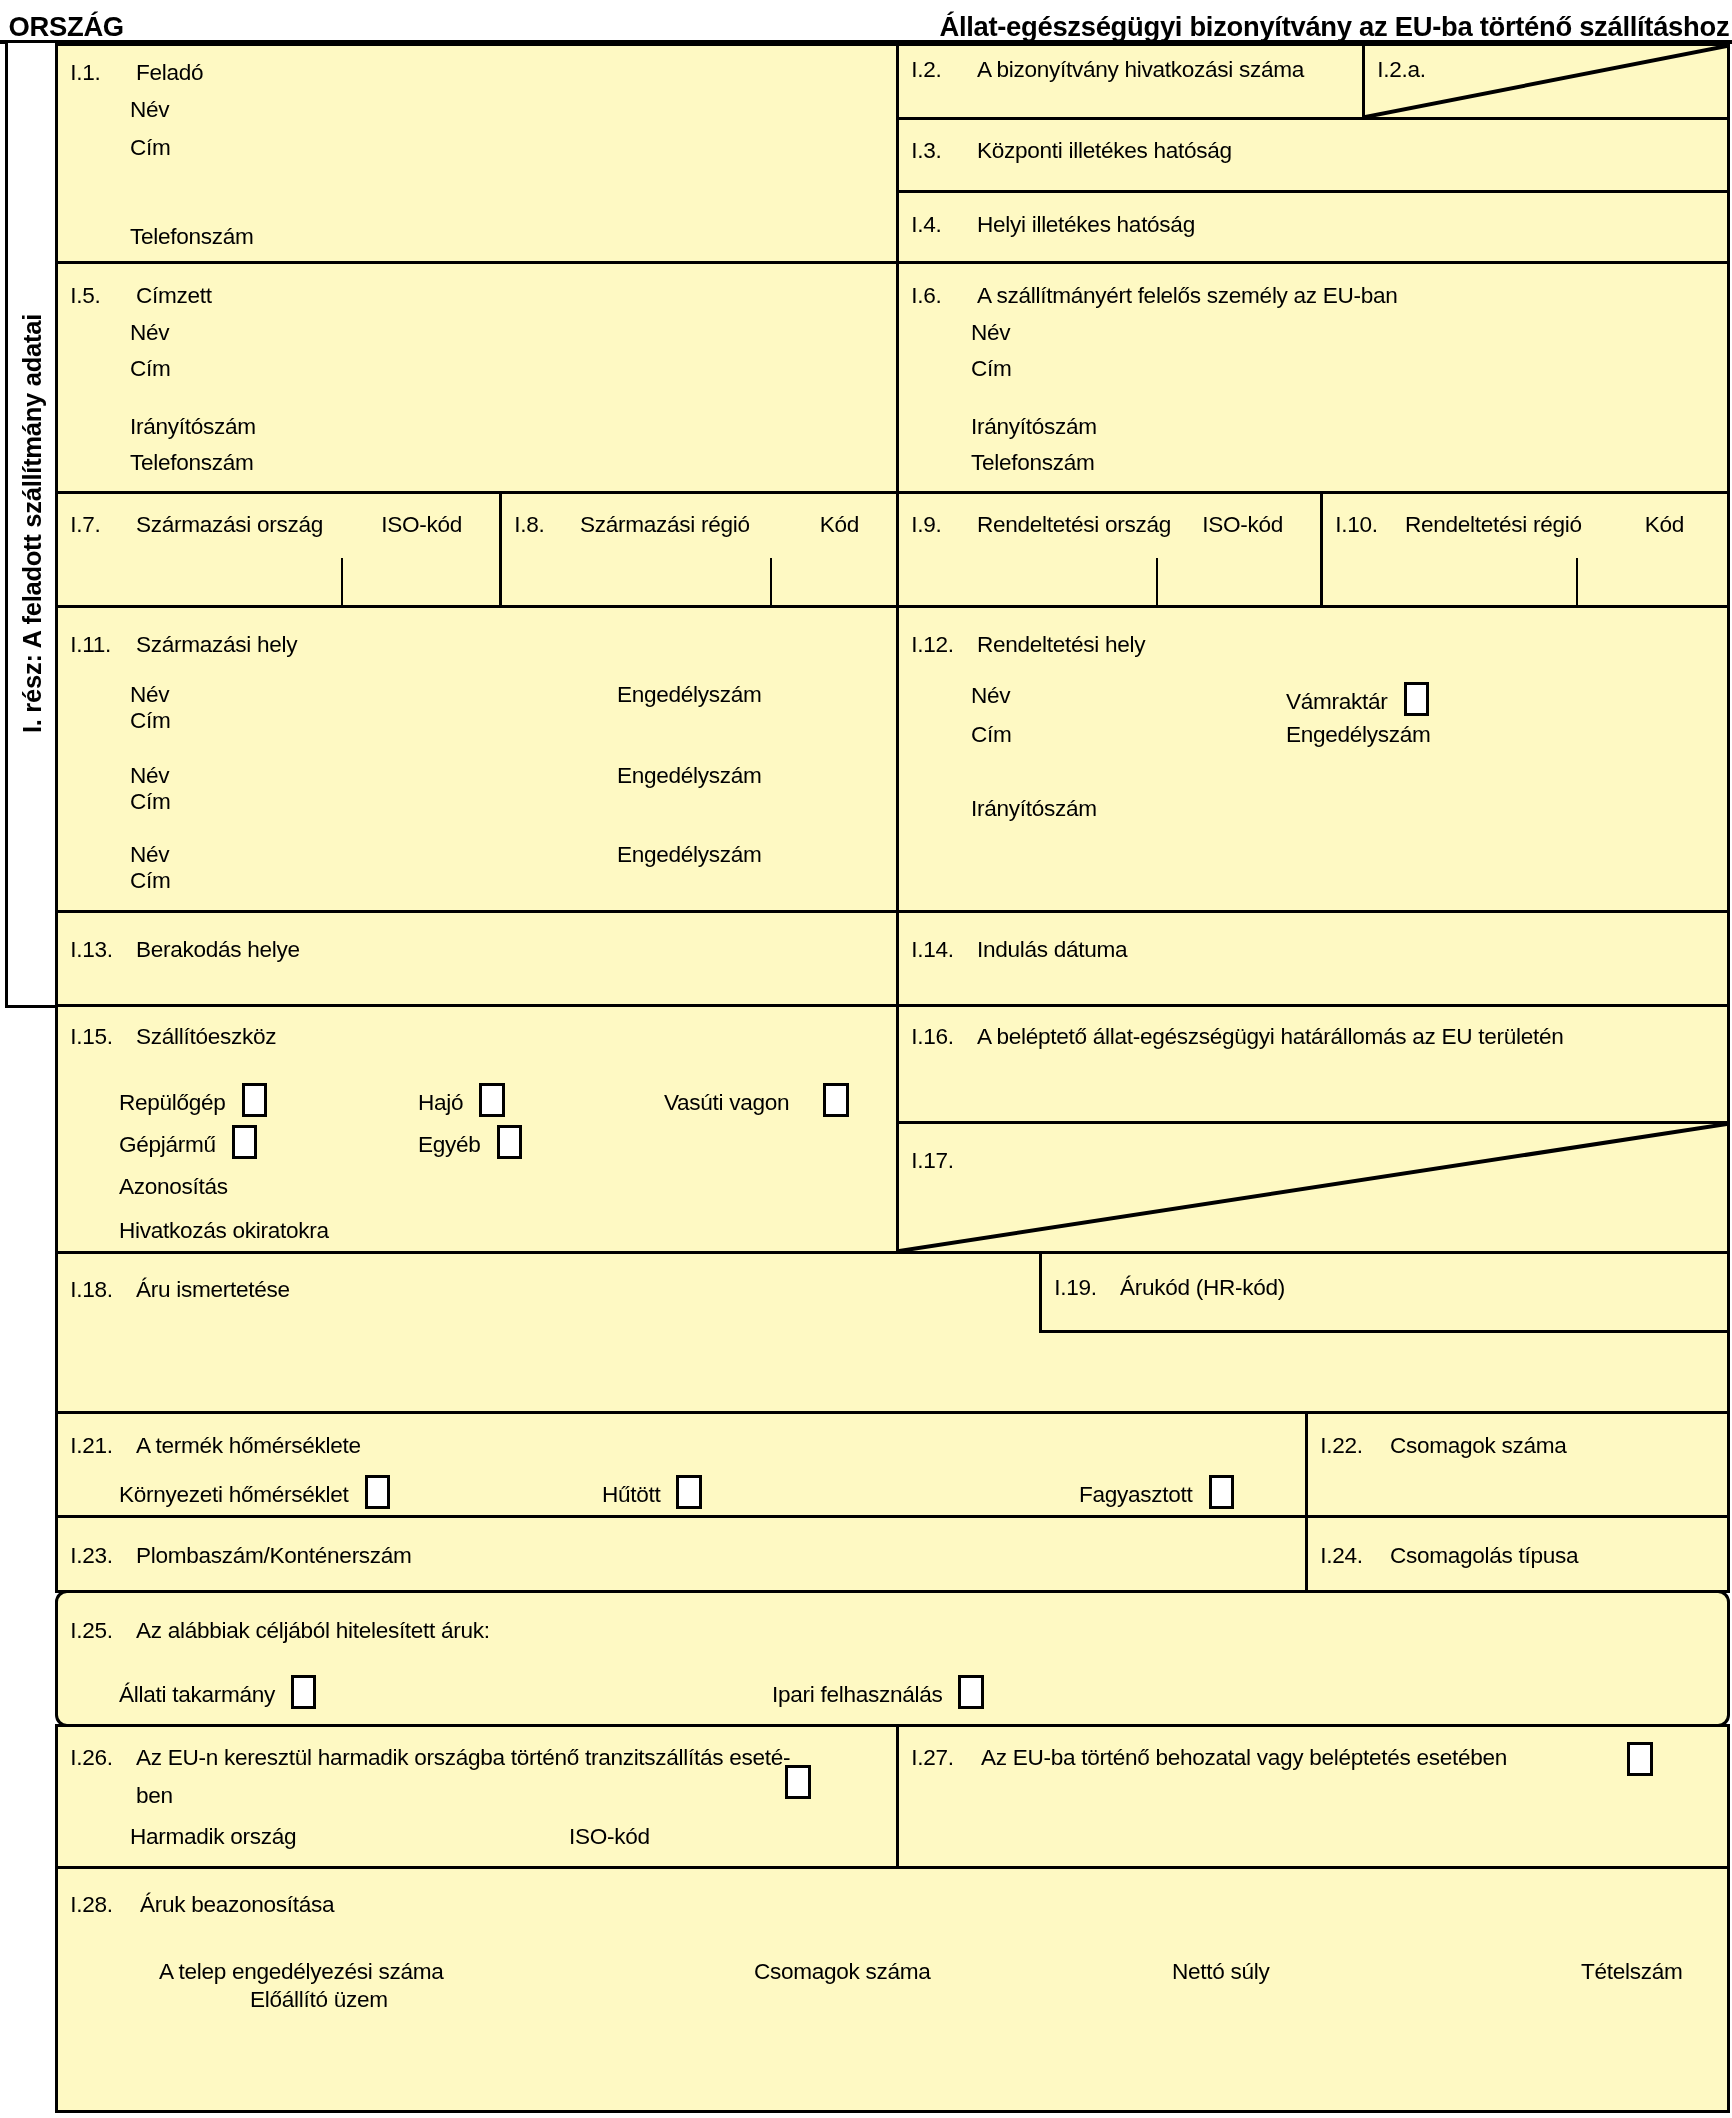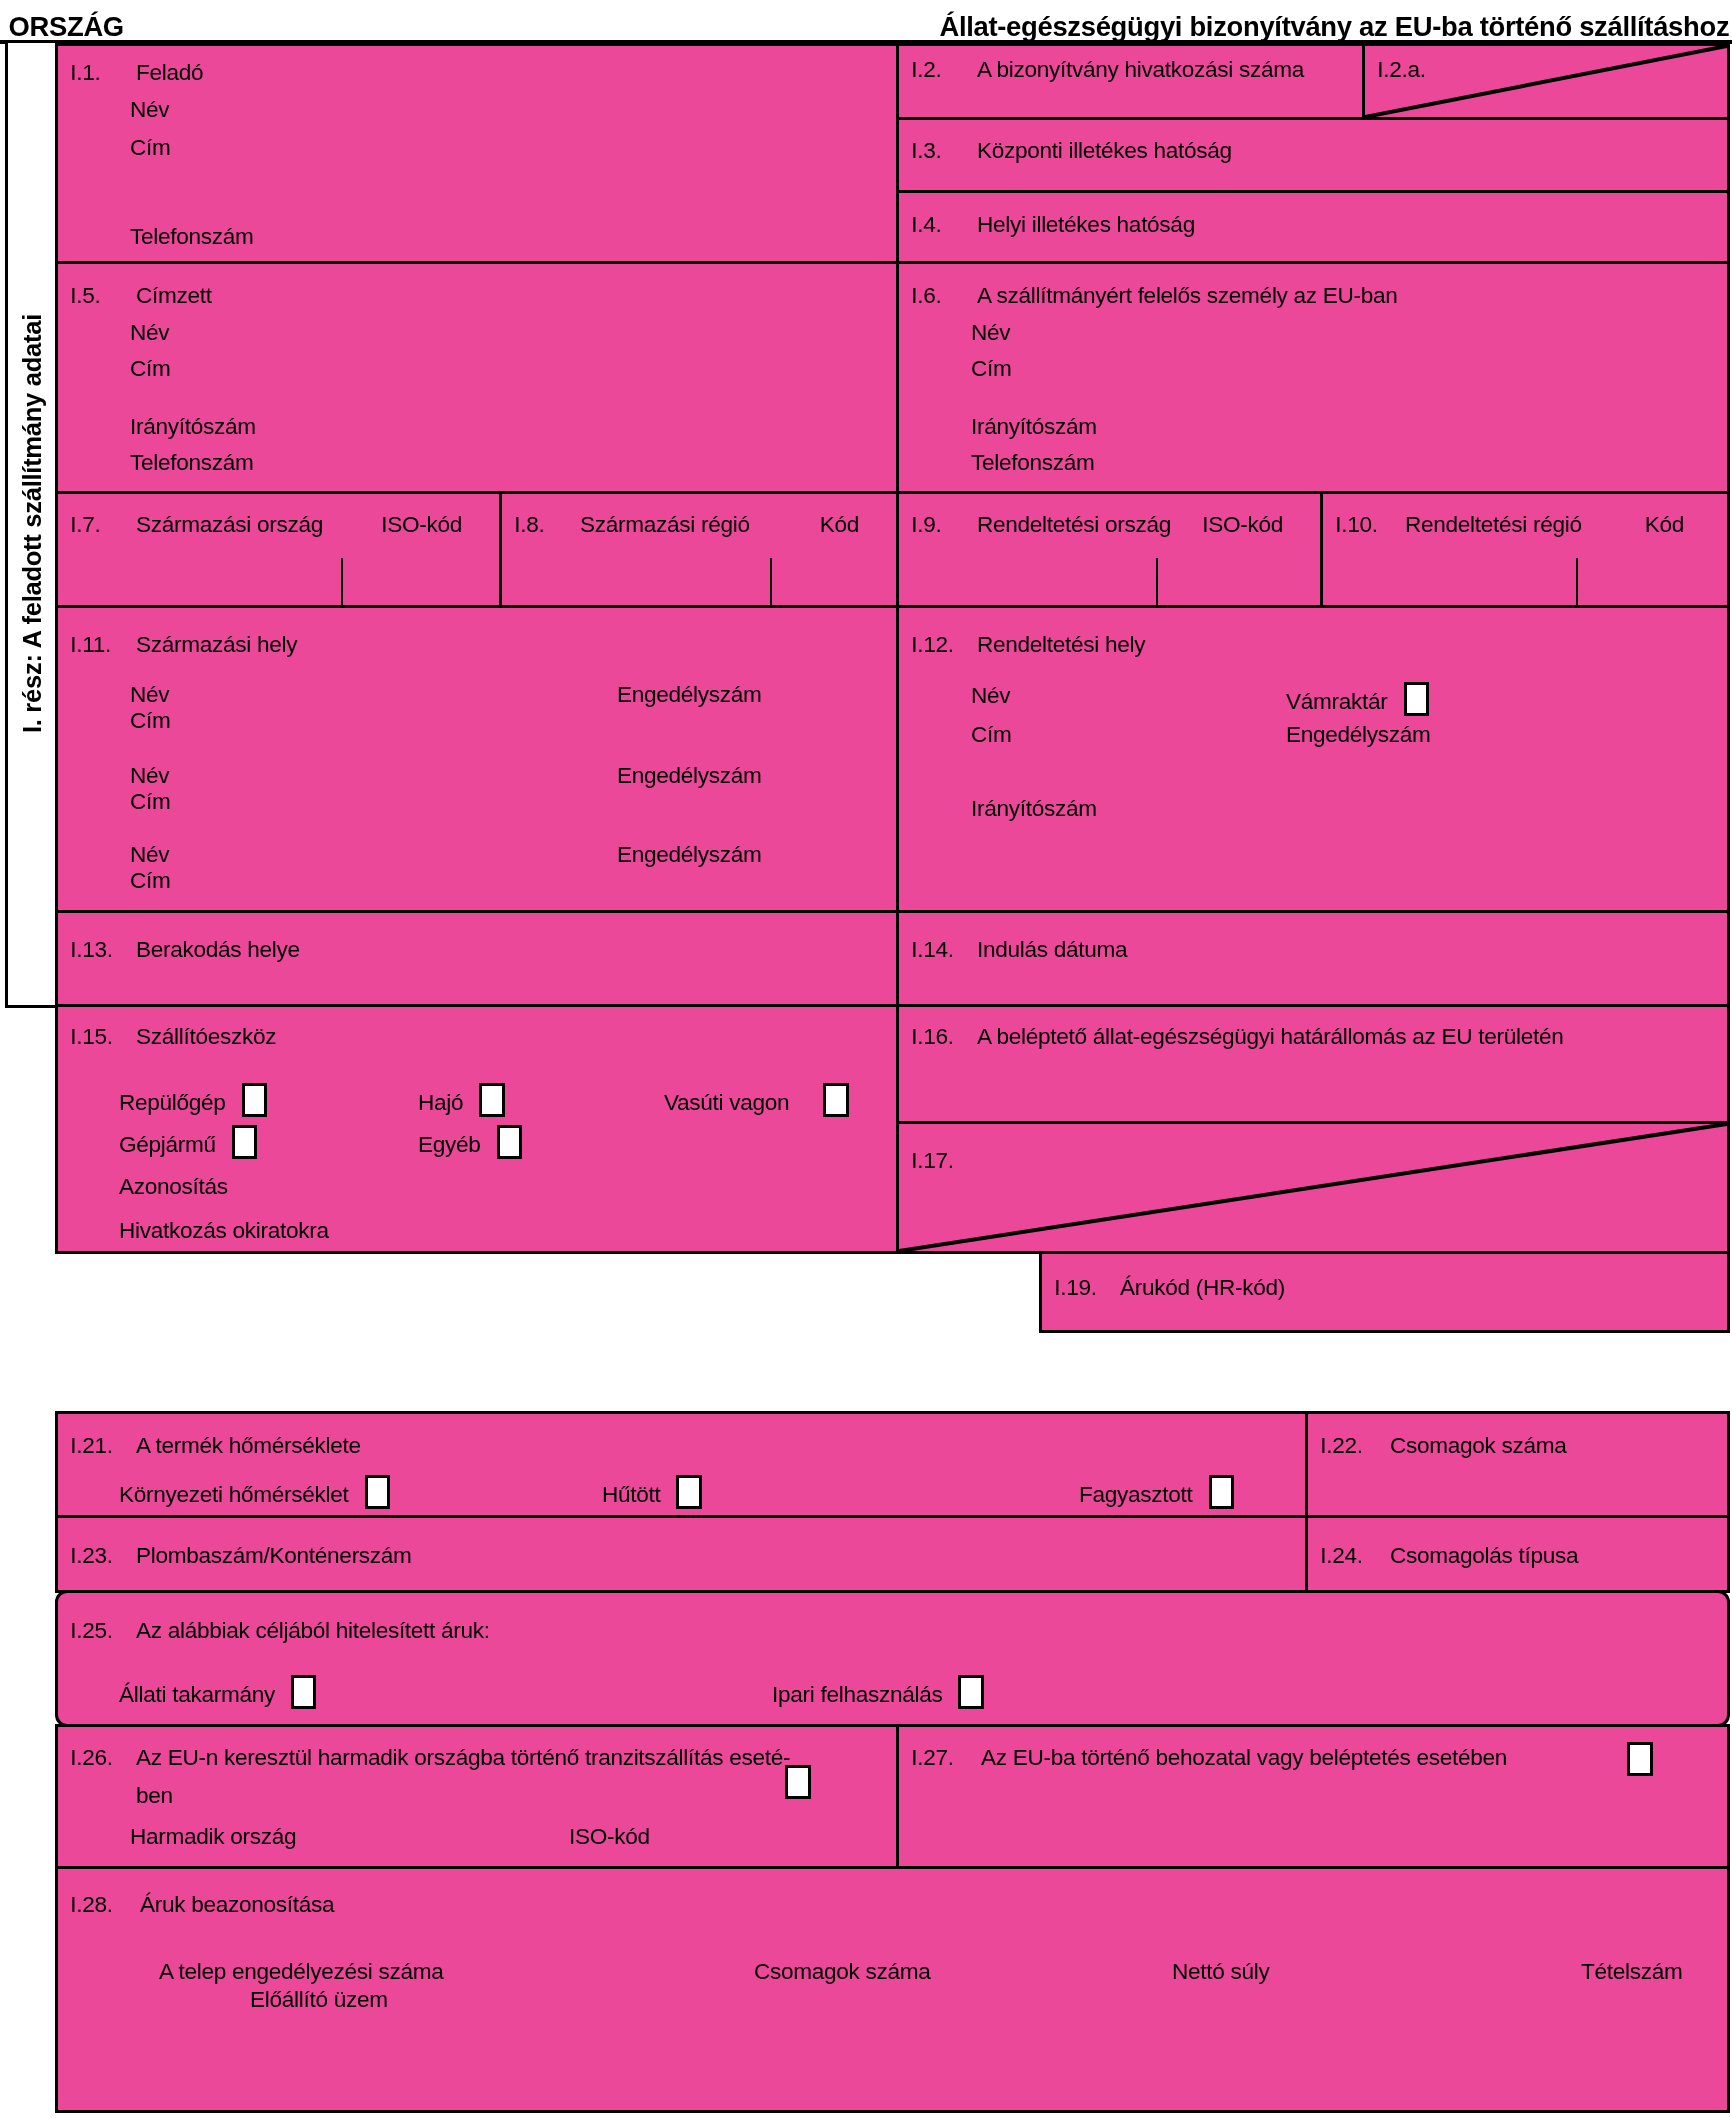--- a/index.html
+++ b/index.html
@@ -1,20 +1,20 @@
 <!DOCTYPE html>
 <html style="font-size:9.8px"><head>
 <meta charset="utf-8">
 <style>
   html,body{margin:0;padding:0;background:#fff;}
   body{font-family:"Liberation Sans","DejaVu Sans",sans-serif;font-size:22.6px;color:#000;letter-spacing:-0.3px;}
   .page{position:relative;width:1733px;height:2119px;background:#fff;overflow:hidden;}
   .hdr{position:absolute;font-weight:bold;font-size:27.4px;white-space:nowrap;}
   .rule{position:absolute;background:#000;}
-  .cell{position:absolute;box-sizing:border-box;border:3px solid #000;background:#ec4899;}
+  .cell{position:absolute;box-sizing:border-box;border:3px solid #000;background:#fef9c3;}
   .t{position:absolute;white-space:nowrap;line-height:1.25;}
   .wrapt{white-space:normal;}
   .just{text-align:justify;}
   .tick{position:absolute;width:2.4px;background:#000;}
   .cb{display:inline-block;width:19.5px;height:28px;border:3px solid #000;box-sizing:content-box;margin-left:16px;vertical-align:-7.3px;background:#fff;}
   .cbabs{position:absolute;width:19.5px;height:28px;border:3px solid #000;background:#fff;}
   .diag{position:absolute;left:0;top:0;width:100%;height:100%;}
   .vbar{position:absolute;left:4.9px;top:43px;width:53px;height:965px;box-sizing:border-box;border-left:3px solid #000;border-bottom:3px solid #000;background:#fff;display:flex;align-items:center;justify-content:center;}
   .vbar span{writing-mode:vertical-rl;transform:rotate(180deg);font-weight:bold;font-size:25.6px;white-space:nowrap;letter-spacing:-0.3px;}
 </style>
@@ -170,20 +170,24 @@
     <span class="t" style="left:78px;top:16px;">A beléptető állat-egészségügyi határállomás az EU területén</span>
   </div>
 
   <div class="cell" style="left:896px;top:1121px;width:834px;height:133px;">
     <svg class="diag" viewBox="0 0 100 100" preserveAspectRatio="none">
         <line x1="0" y1="100" x2="100" y2="0" stroke="#000" stroke-width="4" vector-effect="non-scaling-stroke"></line>
       </svg>
     <span class="t" style="left:12.2px;top:23px;">I.17.</span>
   </div>
 
+  <div class="cell" style="left:55px;top:1251px;width:1675px;height:163px;">
+    <span class="t" style="left:12.2px;top:22px;">I.18.</span>
+    <span class="t" style="left:78px;top:22px;">Áru ismertetése</span>
+  </div>
 
   <div class="cell" style="left:1039px;top:1251px;width:691px;height:82px;">
     <span class="t" style="left:12.2px;top:19.5px;">I.19.</span>
     <span class="t" style="left:78px;top:19.5px;">Árukód (HR-kód)</span>
   </div>
 
 
   <div class="cell" style="left:55px;top:1411px;width:1253px;height:107px;">
     <span class="t" style="left:12.2px;top:18.3px;">I.21.</span>
     <span class="t" style="left:78px;top:18.3px;">A termék hőmérséklete</span>

